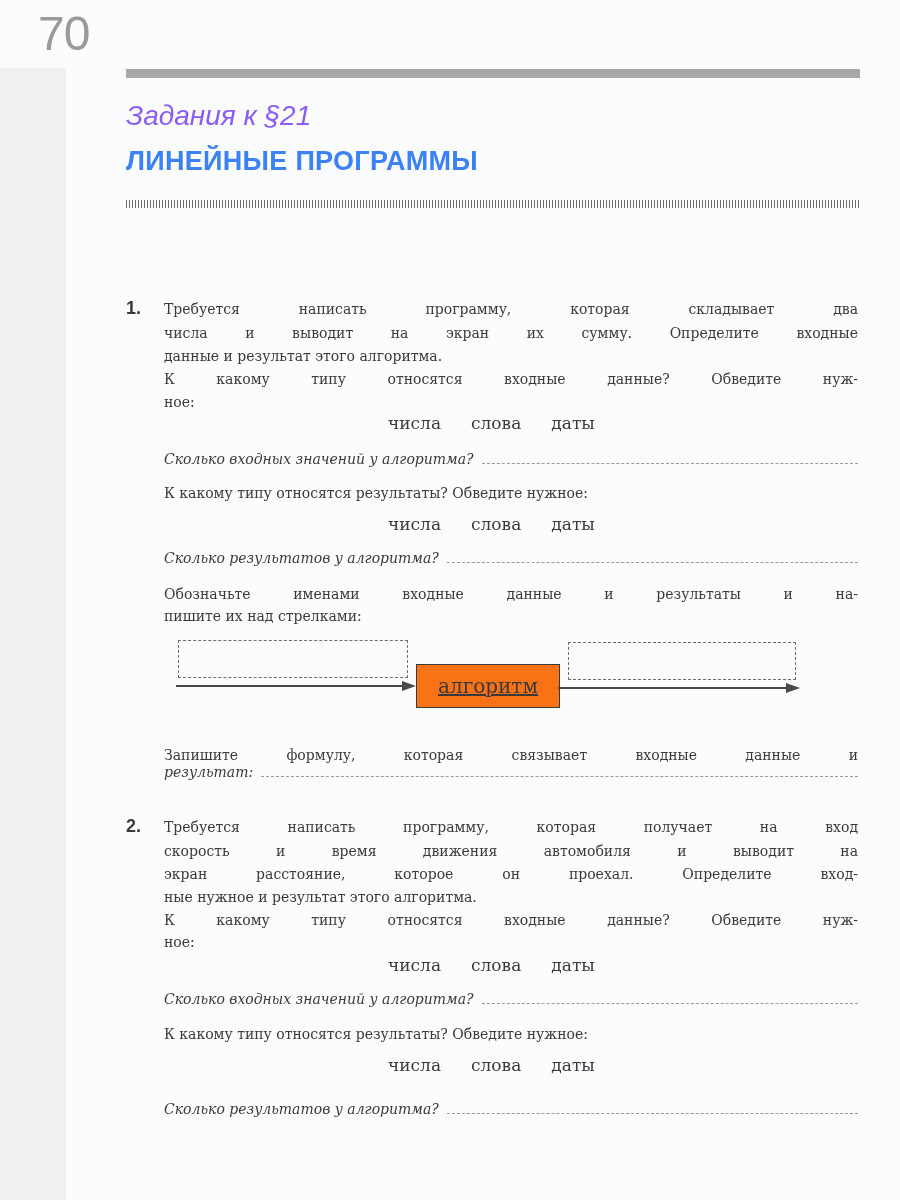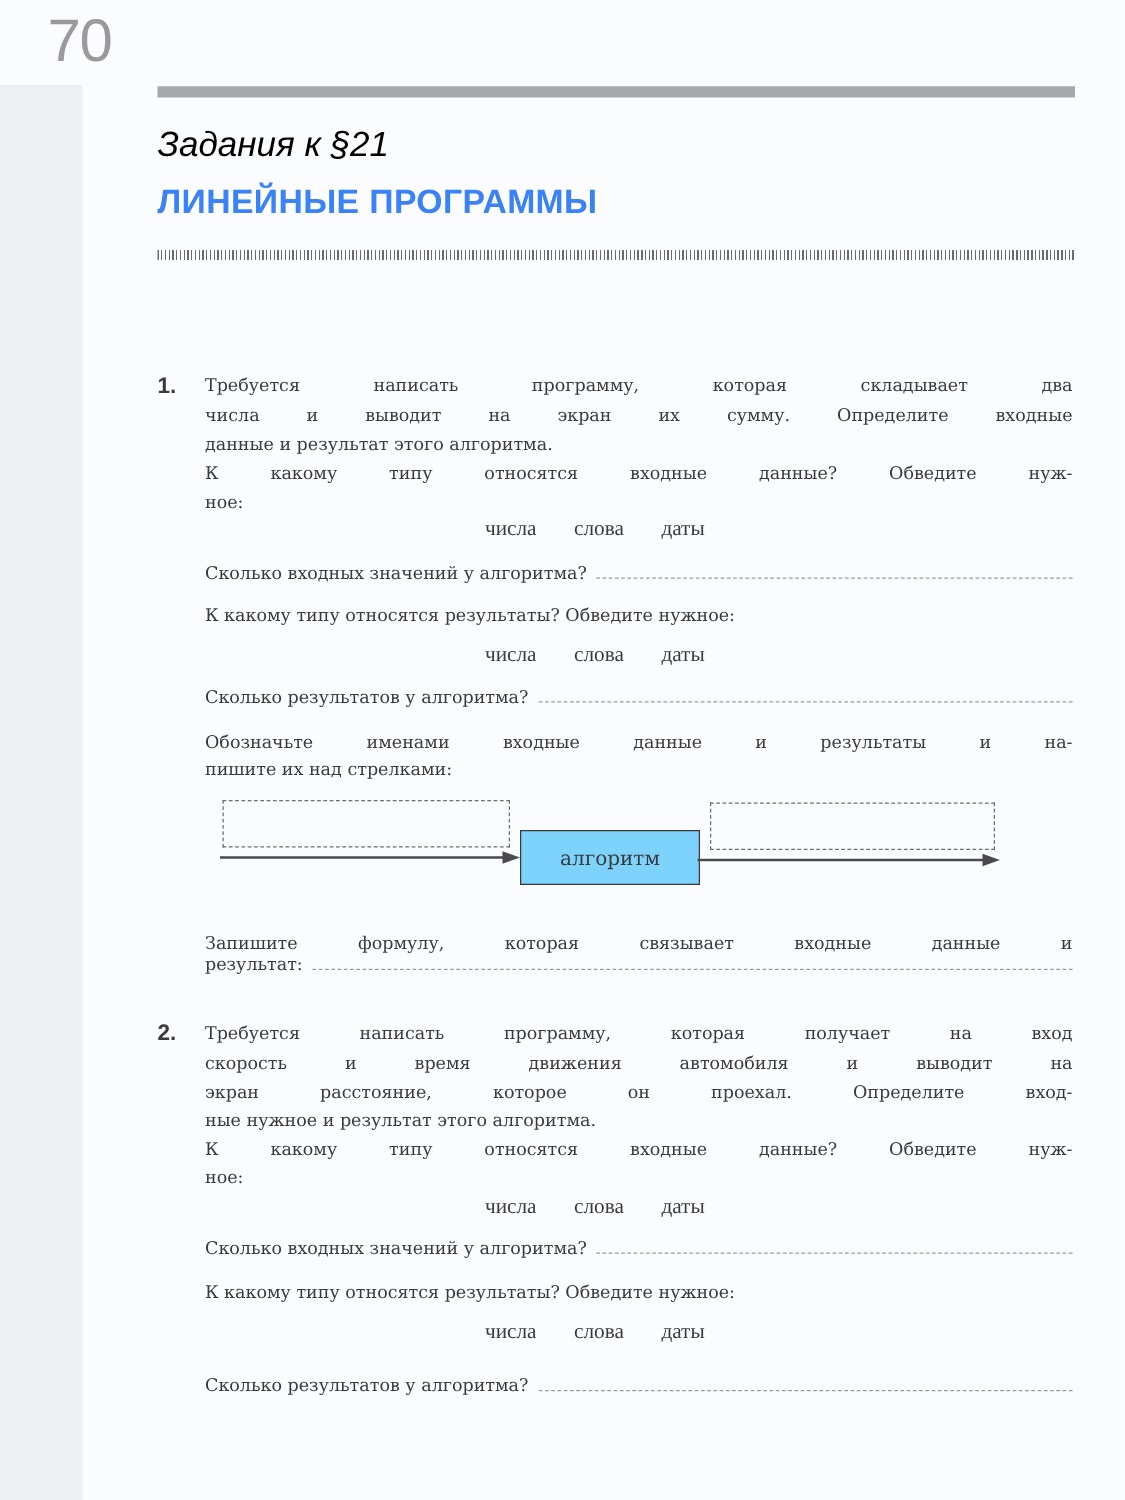--- a/index.html
+++ b/index.html
@@ -18,21 +18,21 @@
     font-family:"Liberation Sans", sans-serif;
     font-size:48px; color:#9a9a9c; letter-spacing:-1px; line-height:1;text-align:center;
   }
   .top-bar {
     position:absolute; left:126px; top:69px; width:734px; height:9px;
     background:#a7a8aa;
   }
   .section-subtitle {
     position:absolute; left:126px; top:100px;
     font-family:"Liberation Sans", sans-serif; font-style:italic;
-    font-size:28px; color:#000000;
+    font-size:28px; color:#8b5cf6;
   }
   .section-title {
     position:absolute; left:126px; top:146px;
     font-family:"Liberation Sans", sans-serif; font-weight:bold;
     font-size:27px; color:#3b82f6; letter-spacing:0.3px;
   }
   .hatch-rule {
     position:absolute; left:126px; top:200px; width:734px; height:8px;
     background:repeating-linear-gradient(90deg,#6c6c6e 0 1px,transparent 1px 3px);
   }
@@ -42,35 +42,36 @@
     color:#3a3a3d;
   }
   .line {
     position:absolute; left:164px; width:694px;
     font-size:14px; line-height:22px; white-space:nowrap;
   }
   .justify { text-align:justify; text-align-last:justify; }
   .options {
     position:absolute; left:388px; font-size:17px; white-space:nowrap;
   }
-  .options span { margin-right:30px;font-family:Liberation Serif, serif; }
+  .options span { margin-right:30px; }
   .fill {
     display:inline-block; border-bottom:1.5px dashed #9a9a9e;
     height:14px; vertical-align:baseline;
   }
-  .qline { display:flex; align-items:baseline; }
+  .qline { display:flex; align-items:baseline;font-style:italic; }
   .qline .fill { flex:1; margin-left:8px; }
   .dbox {
     position:absolute; border:1.5px dashed #6e6e70; height:36px;
   }
   .algo-box {
     position:absolute; left:416px; top:664px; width:142px; height:42px;
-    border:1.5px solid #3a3a3d; background:#7dd3fc;
+    border:1.5px solid #3a3a3d; background:#f97316;
     display:flex; align-items:center; justify-content:center;
-    font-size:16px;
+    font-size:20px;
+    text-decoration:underline;
   }
   .arrow-line { position:absolute; height:2px; background:#4a4a4c; }
   .arrow-head {
     position:absolute; width:0; height:0;
     border-top:5px solid transparent; border-bottom:5px solid transparent;
     border-left:14px solid #4a4a4c;
   }
 </style>
 </head>
 <body>

